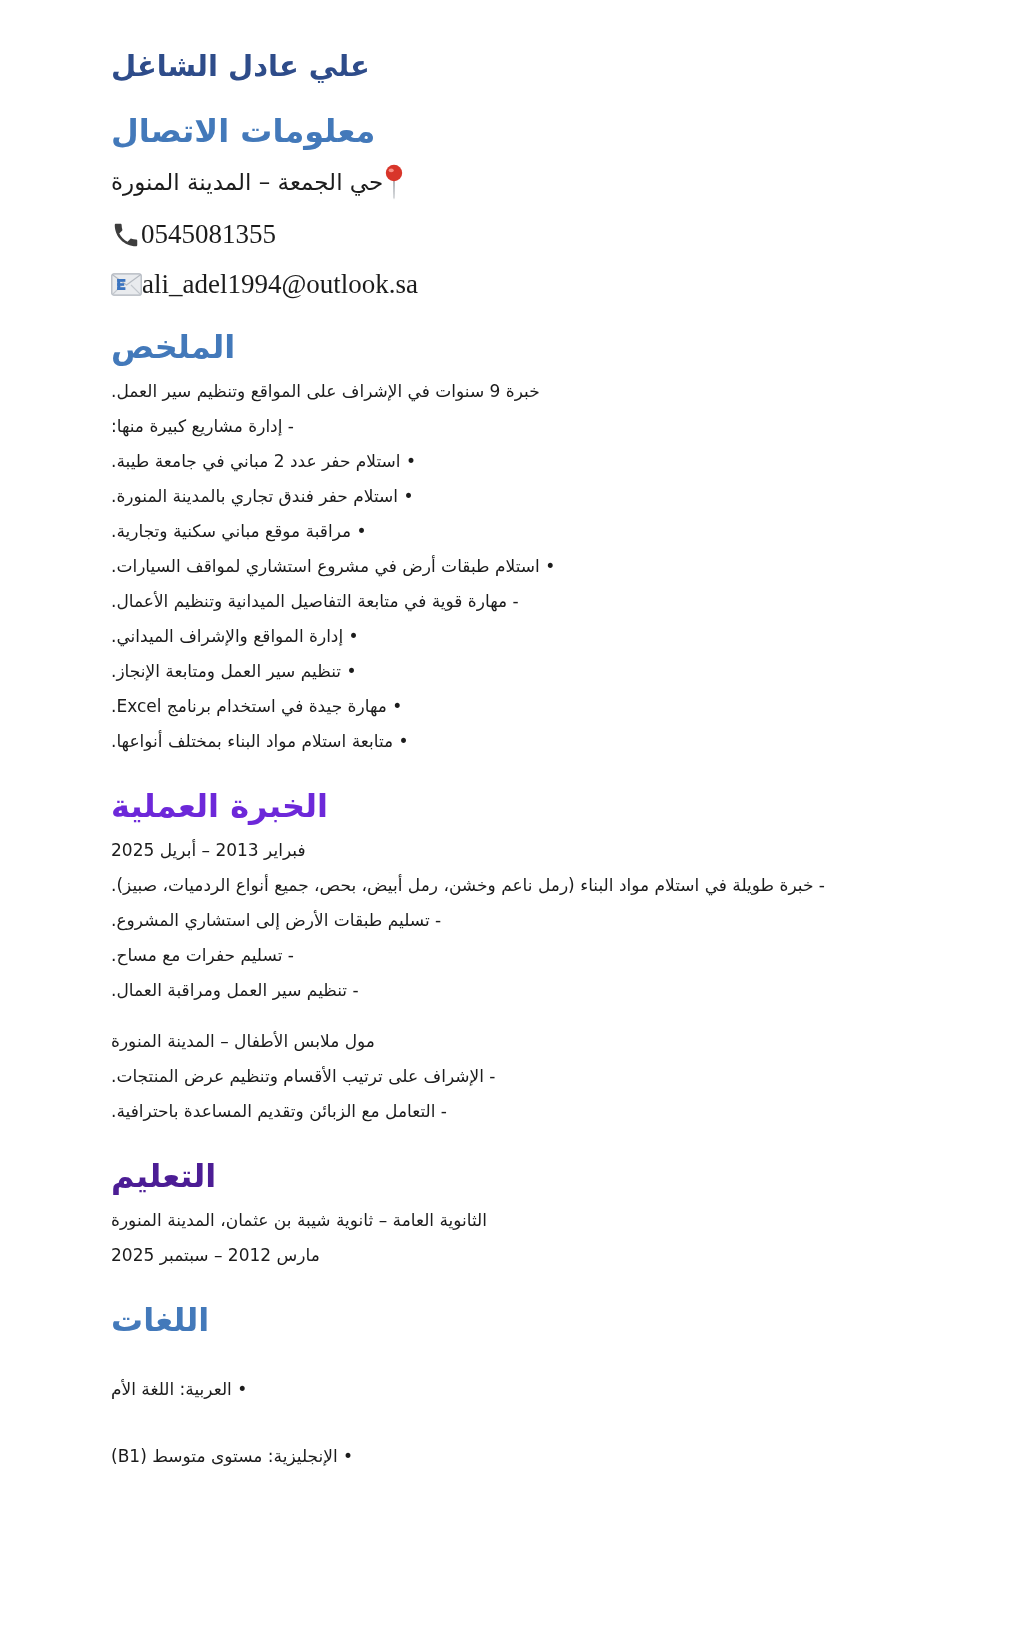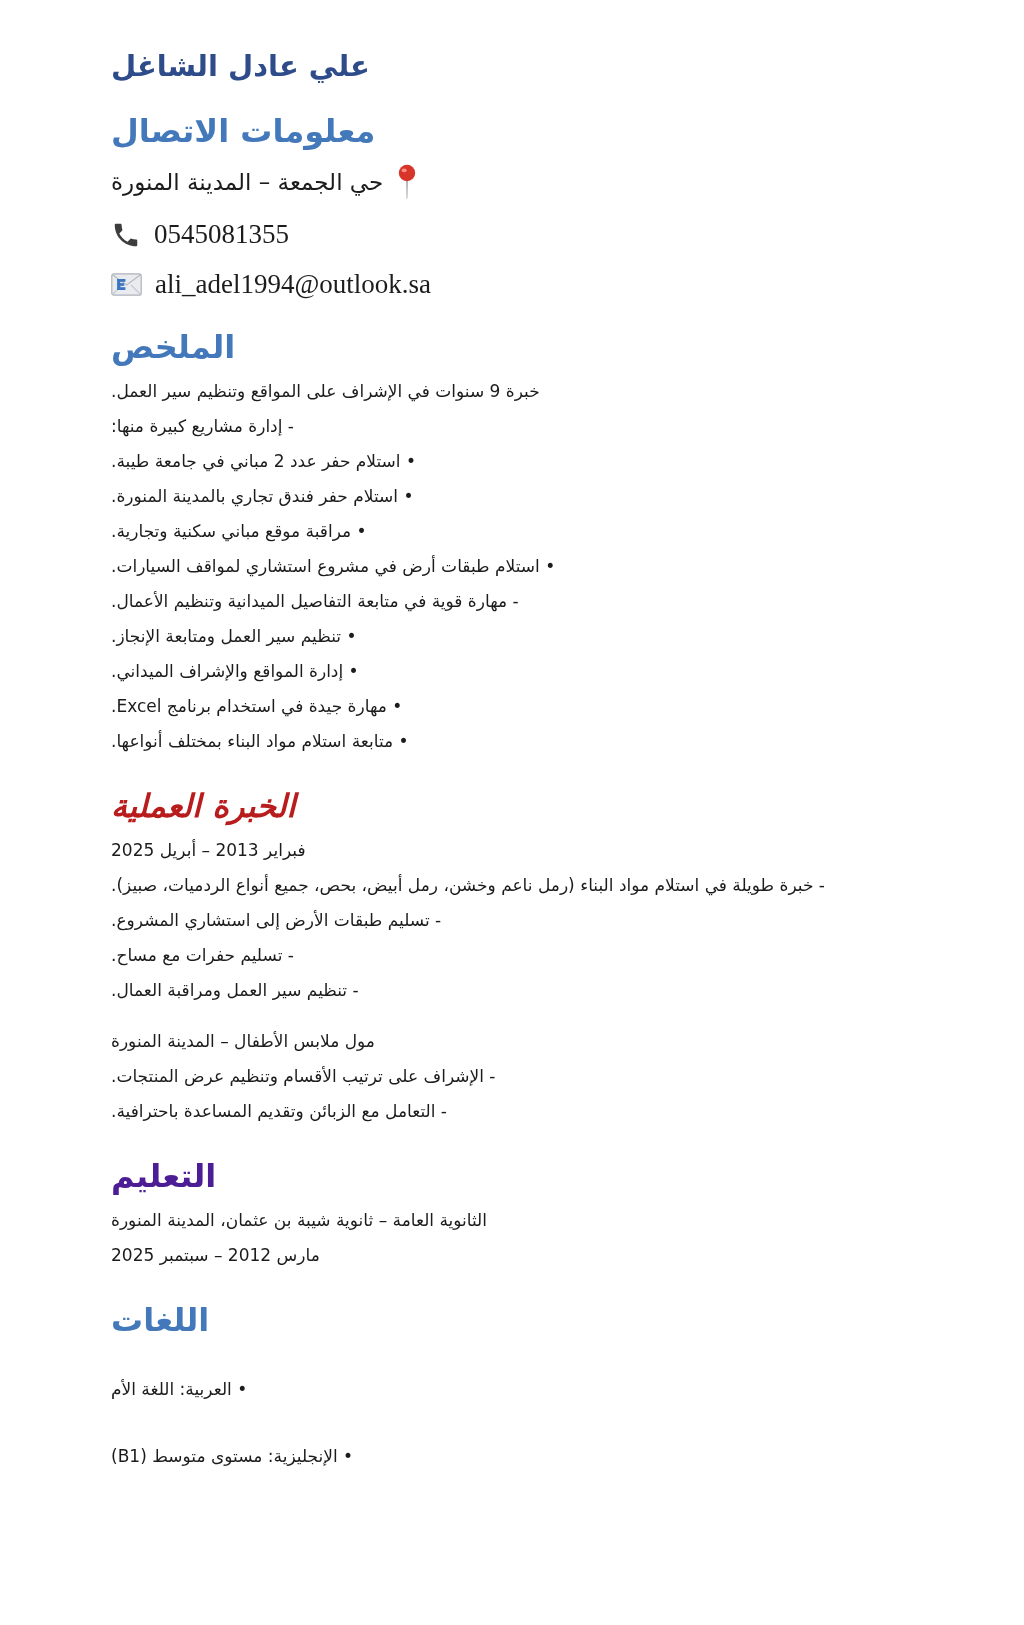--- a/index.html
+++ b/index.html
@@ -31,21 +31,20 @@
     font-weight: bold;
     margin: 27px 0 7px 0;
     direction: rtl;
     text-align: left;
     line-height: 1.25;
   }
   
   .contact-line {
     display: flex;
     align-items: center;
-    gap: 13px;
     margin: 13px 0 19px 0;
   }
   .latin-text {
     font-family: "Liberation Serif", "DejaVu Serif", serif;
     font-size: 27px;
     color: #1c1c1c;
     direction: ltr;
   }
   .loc-text {
     font-size: 23px;
@@ -122,29 +121,29 @@
         <p class="line">• استلام حفر عدد 2 مباني في جامعة طيبة.</p>
         <p class="line">• استلام حفر فندق تجاري بالمدينة المنورة.</p>
         <p class="line">• مراقبة موقع مباني سكنية وتجارية.</p>
         <p class="line">• استلام طبقات أرض في مشروع استشاري لمواقف السيارات.</p>
         <p class="line">- مهارة قوية في متابعة التفاصيل الميدانية وتنظيم الأعمال.</p>
       </div>
   </section>
 
   <section>
     <div>
+        <p class="line">• إدارة المواقع والإشراف الميداني.</p>
         <p class="line">• تنظيم سير العمل ومتابعة الإنجاز.</p>
-        <p class="line">• إدارة المواقع والإشراف الميداني.</p>
         <p class="line">• مهارة جيدة في استخدام برنامج Excel.</p>
         <p class="line">• متابعة استلام مواد البناء بمختلف أنواعها.</p>
       </div>
   </section>
 
   <section>
-    <h2 class="sec-heading" style="color: #b91c1c; font-style: italic;">الخبرة العملية</h2>
+    <h2 class="sec-heading" style="color: #6d28d9;">الخبرة العملية</h2>
 
     <div class="job">
       <p class="line">فبراير 2013 – أبريل 2025</p>
       <div>
           <p class="line">- خبرة طويلة في استلام مواد البناء (رمل ناعم وخشن، رمل أبيض، بحص، جميع أنواع الردميات، صبيز).</p>
           <p class="line">- تسليم طبقات الأرض إلى استشاري المشروع.</p>
           <p class="line">- تسليم حفرات مع مساح.</p>
           <p class="line">- تنظيم سير العمل ومراقبة العمال.</p>
         </div>
     </div>

